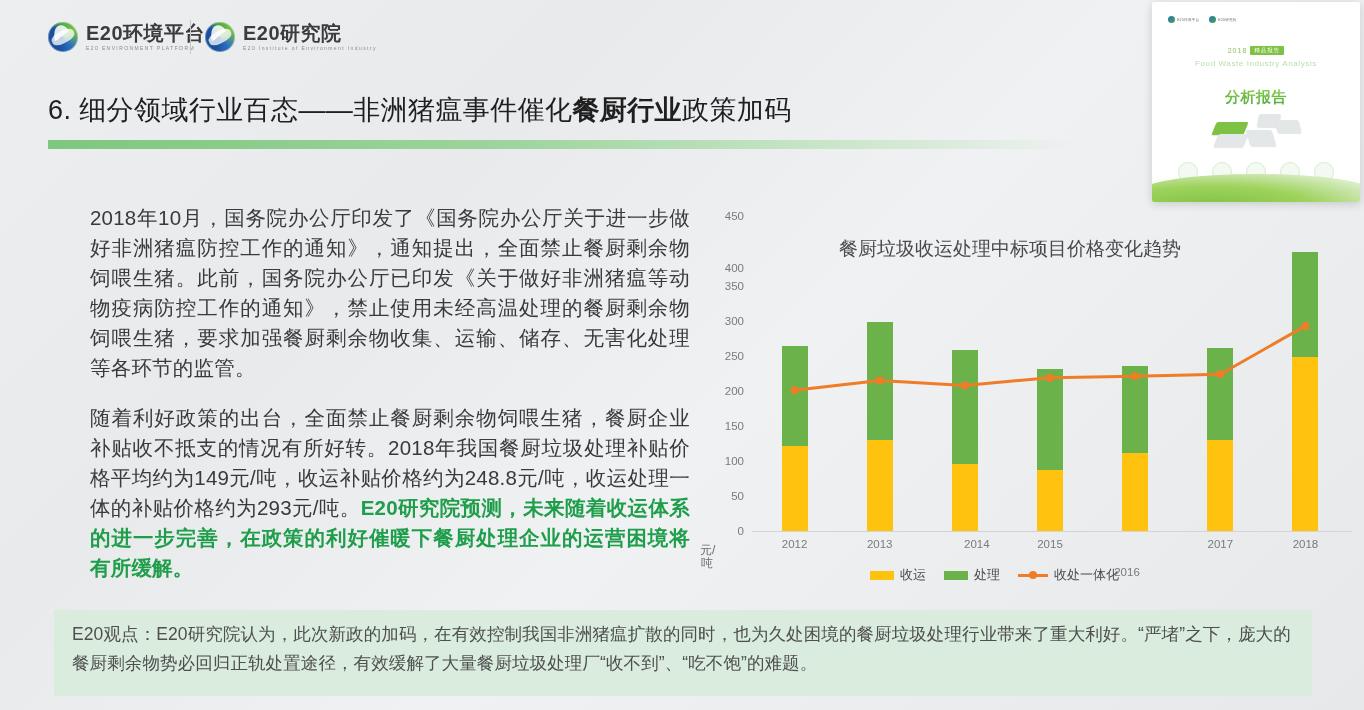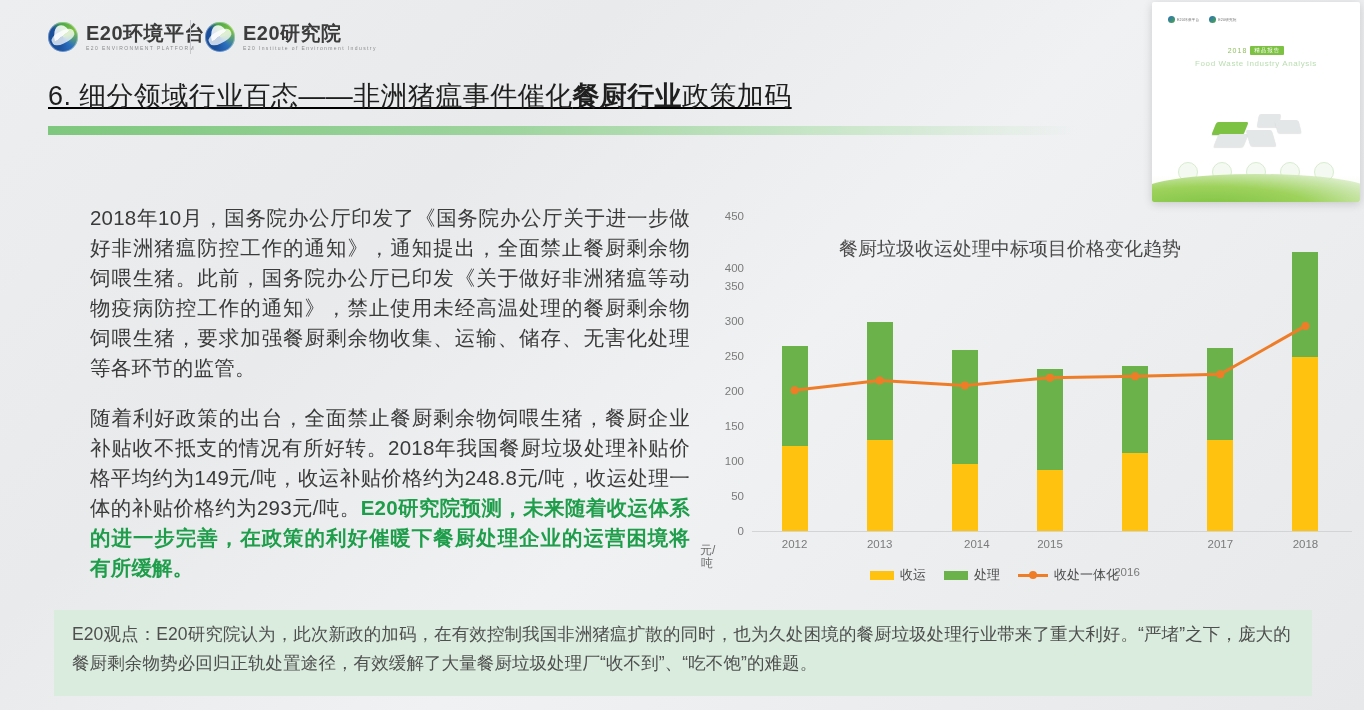--- a/index.html
+++ b/index.html
@@ -20,21 +20,21 @@
     background:linear-gradient(160deg,#ffffff 0%,#ffffff 45%,transparent 46%);
     transform:rotate(-18deg);opacity:.85;}
   .logo-mark:after{content:"";position:absolute;left:3px;top:9px;width:24px;height:12px;
     background:#ffffff;opacity:.75;transform:rotate(-28deg);border-radius:40%;}
   .logo-text{display:flex;flex-direction:column;line-height:1;}
   .logo-main{font-size:20px;font-weight:bold;color:#3c3c3c;letter-spacing:.5px;}
   .logo-sub{font-size:5px;color:#8b8b8b;letter-spacing:1.4px;margin-top:3px;}
   #logo-divider{position:absolute;left:190px;top:20px;width:1px;height:34px;background:#c5c9cc;}
 
   
-  #title-block{position:absolute;left:48px;top:78px;width:1090px;text-decoration:underline;}
+  #title-block{position:absolute;left:48px;top:92px;width:1090px;}
   #page-title{font-size:27px;color:#1f1f1f;white-space:nowrap;letter-spacing:.4px;}
   #page-title .hl{font-weight:bold;}
   #title-underline{margin-top:12px;width:1030px;height:9px;
     background:linear-gradient(90deg,#7ec77e 0%,#9ed49e 45%,#cfe8cf 80%,rgba(207,232,207,0) 100%);}
 
   
   #body-text{position:absolute;left:82px;top:203px;width:600px;
     font-size:20.5px;line-height:30px;color:#3a3a3a;letter-spacing:.2px;margin-left:8px;}
   #body-text p{margin:0 0 20px 0;text-align:justify;}
   #body-text p:last-child{margin-bottom:0;}
@@ -226,20 +226,21 @@
       <span class="cv-dot"></span>
       <span class="cv-txt">E20环境平台</span>
     </span>
     <span class="cv-logo">
       <span class="cv-dot"></span>
       <span class="cv-txt">E20研究院</span>
     </span>
   </div>
   <div id="cover-year"><span>2018</span><span id="cover-badge">精品报告</span></div>
   <div id="cover-en">Food Waste Industry Analysis</div>
+  <div id="cover-cn2">分析报告</div>
   <div id="cover-pie">
     <span class="pie-w" id="pie-a"></span>
     <span class="pie-w" id="pie-b"></span>
     <span class="pie-w" id="pie-c"></span>
     <span class="pie-w" id="pie-d"></span>
     <span class="pie-w" id="pie-e"></span>
   </div>
   <div id="cover-icons">
     <span class="cv-ic"></span>
     <span class="cv-ic"></span>

